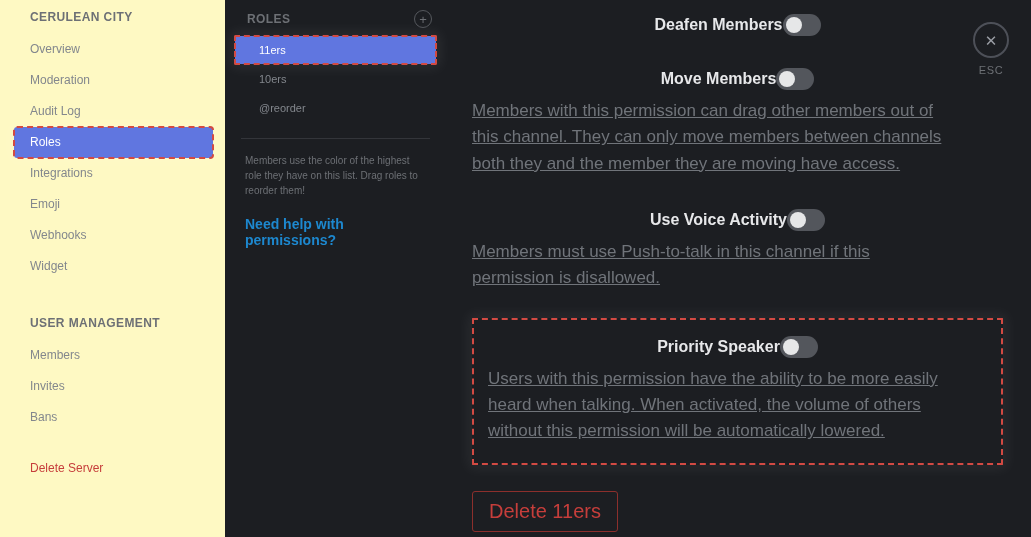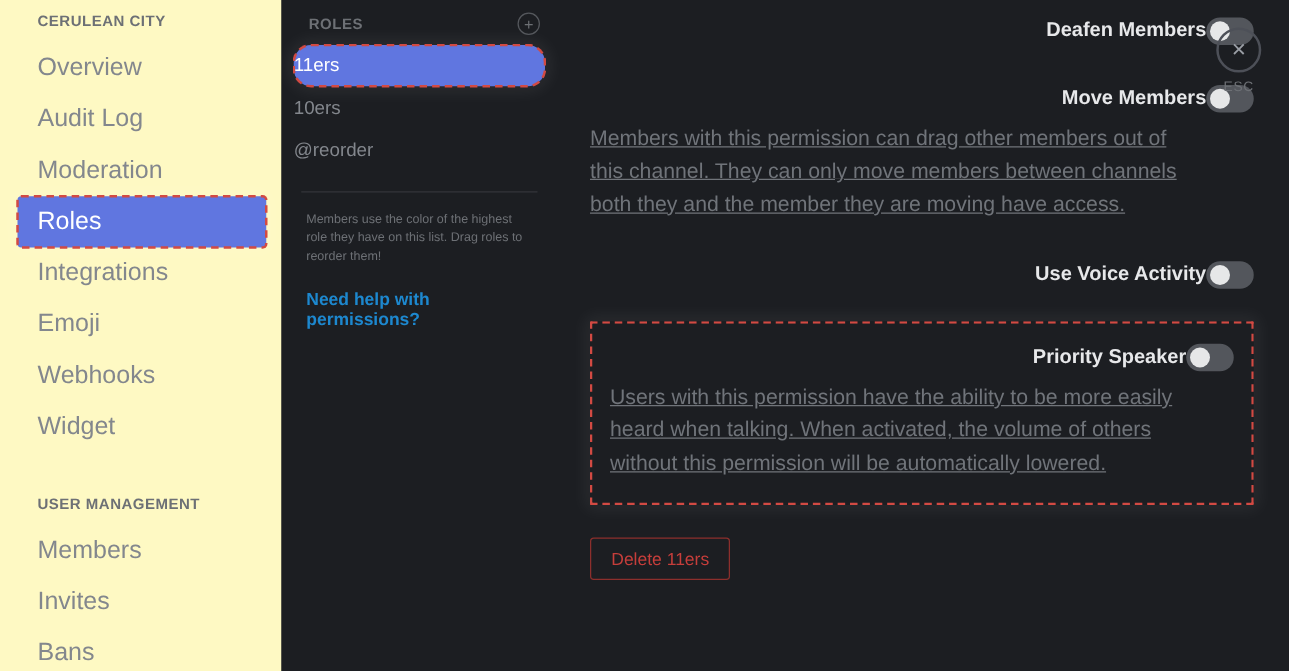--- a/index.html
+++ b/index.html
@@ -23,21 +23,21 @@
   }
   .sidebar-heading {
     font-size: 12px;
     font-weight: 700;
     letter-spacing: 0.4px;
     color: #6d7075;
     margin: 34px 0 10px 16px;
   }
   .sidebar-heading.first { margin-top: 10px; }
   .sidebar-item {
-    font-size: 20px;
+    font-size: 12px;
     padding: 8px 14px 8px 16px;
     color: #83878d;
     cursor: pointer;
     border-radius: 3px;
     position: relative;
     line-height: 1.25;
   }
   .sidebar-item.active {
     background: #6076e0;
     color: #fff;
@@ -69,24 +69,24 @@
   }
   .add-role {
     width: 18px; height: 18px;
     border: 1px solid #55585d;
     border-radius: 50%;
     display:flex;align-items:center;justify-content:center;
     color:#6d7075; font-size:13px; line-height:1;
     cursor:pointer;
   }
   .role-item {
-    font-size: 15px;
-    padding: 8px 0;
+    font-size: 11px;
+    padding: 8px 24px;
     color: #83878d;
-    border-radius: 14px;
+    border-radius: 1px;
     cursor: pointer;
     margin-bottom: 1px;
   }
   .role-item.active {
     background: #6076e0;
     color:#fff;
   }
   .role-divider {
     border-top: 1px solid #33353a;
     margin: 16px 6px 14px;
@@ -108,21 +108,21 @@
   
   .detail {
     flex: 1;
     padding: 0 28px 0 22px;
     position: relative;
   }
   .perm {
     padding: 14px 0 18px;
   }
   .perm-row {
-    display:flex; justify-content:flex-end; align-items:center;
+    display:flex; justify-content:center; align-items:center;
   }
   .perm-title {
     font-size: 16px;
     font-weight: 600;
     color: #e7e8ea;
   }
   .perm-desc {
     font-size: 17px;
     line-height: 1.55;
     color: #70747a;
@@ -150,21 +150,21 @@
     border: 2px dashed #d24a43;
     padding: 16px 14px 18px;
     margin-top: 8px;
     box-shadow: 0 0 14px 4px rgba(255,255,255,0.06);
     border-radius:1px;
   }
   .delete-role-btn {
     display:inline-block;
     border: 1px solid #8c2f2c;
     color: #c63e3b;
-    font-size: 14px;
+    font-size: 20px;
     padding: 8px 16px;
     border-radius: 3px;
     margin-top: 26px;
     cursor:pointer;
   }
 
   
   .close-wrap {
     position:absolute;
     right: 22px;
@@ -190,22 +190,22 @@
 </style>
 </head>
 <body>
 
 <div class="layout">
 
   <nav class="sidebar">
     <div class="sidebar-heading first">CERULEAN CITY</div>
 
     <div class="sidebar-item">Overview</div>
+    <div class="sidebar-item">Moderation</div>
     <div class="sidebar-item">Audit Log</div>
-    <div class="sidebar-item">Moderation</div>
     <div class="sidebar-item active dashed-red">Roles</div>
     <div class="sidebar-item">Integrations</div>
     <div class="sidebar-item">Emoji</div>
     <div class="sidebar-item">Webhooks</div>
     <div class="sidebar-item">Widget</div>
 
     <div class="sidebar-heading">USER MANAGEMENT</div>
     <div class="sidebar-item">Members</div>
     <div class="sidebar-item">Invites</div>
     <div class="sidebar-item">Bans</div>
@@ -244,20 +244,21 @@
         <div class="toggle"></div>
       </div>
       <div class="perm-desc">Members with this permission can drag other members out of this channel. They can only move members between channels both they and the member they are moving have access.</div>
     </div>
 
     <div class="perm">
       <div class="perm-row">
         <div class="perm-title">Use Voice Activity</div>
         <div class="toggle"></div>
       </div>
+      <div class="perm-desc">Members must use Push-to-talk in this channel if this permission is disallowed.</div>
     </div>
 
     <div class="highlight-block">
       <div class="perm-row">
         <div class="perm-title">Priority Speaker</div>
         <div class="toggle"></div>
       </div>
       <div class="perm-desc">Users with this permission have the ability to be more easily heard when talking. When activated, the volume of others without this permission will be automatically lowered.</div>
     </div>
 

